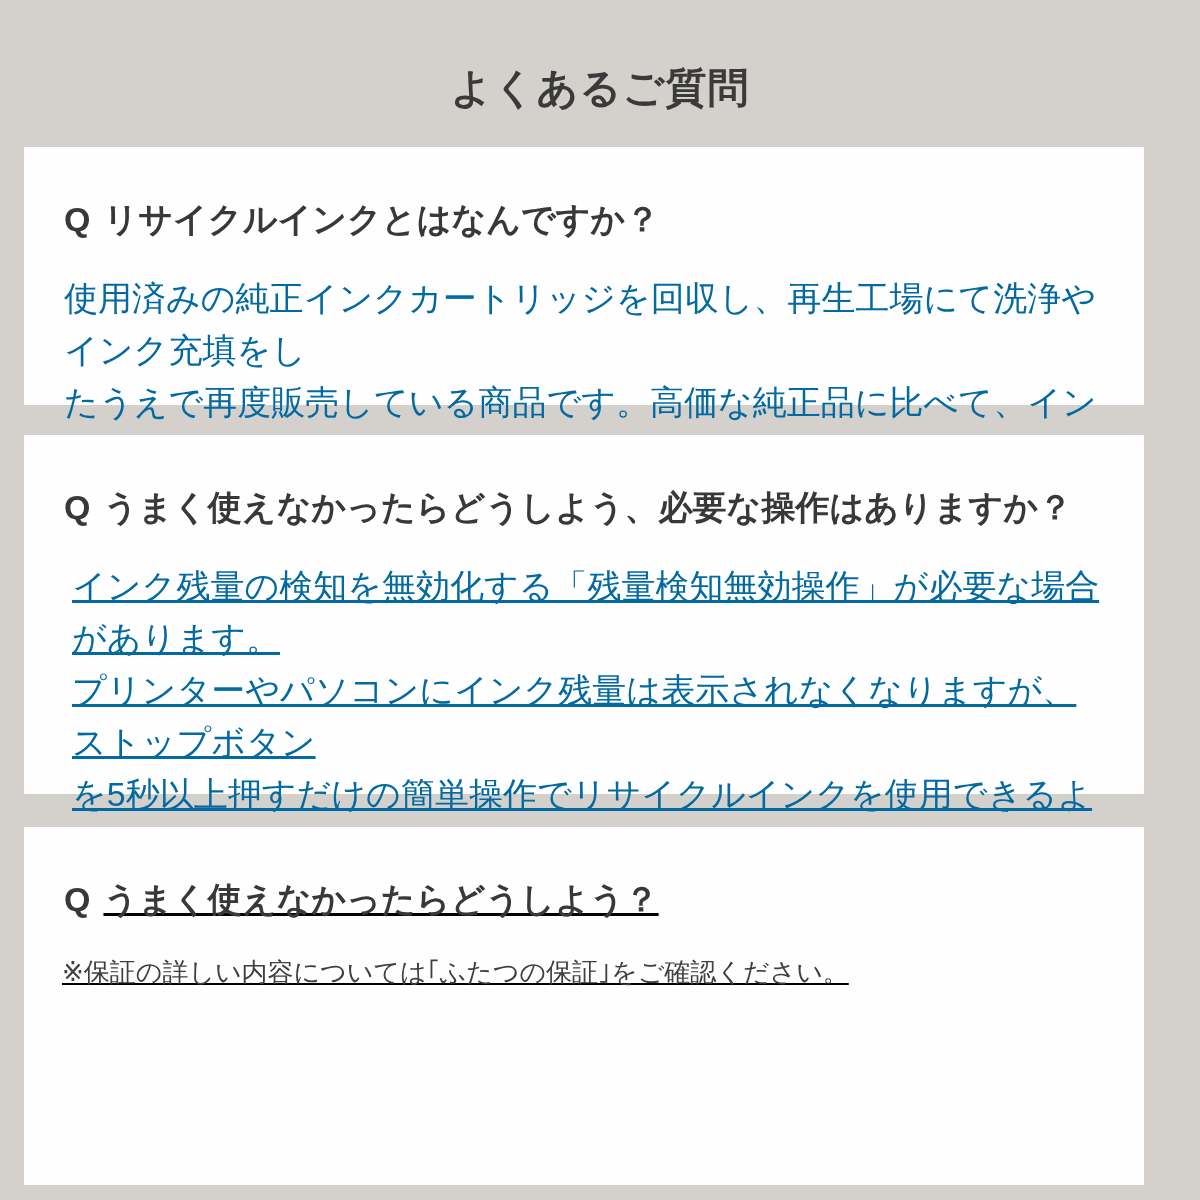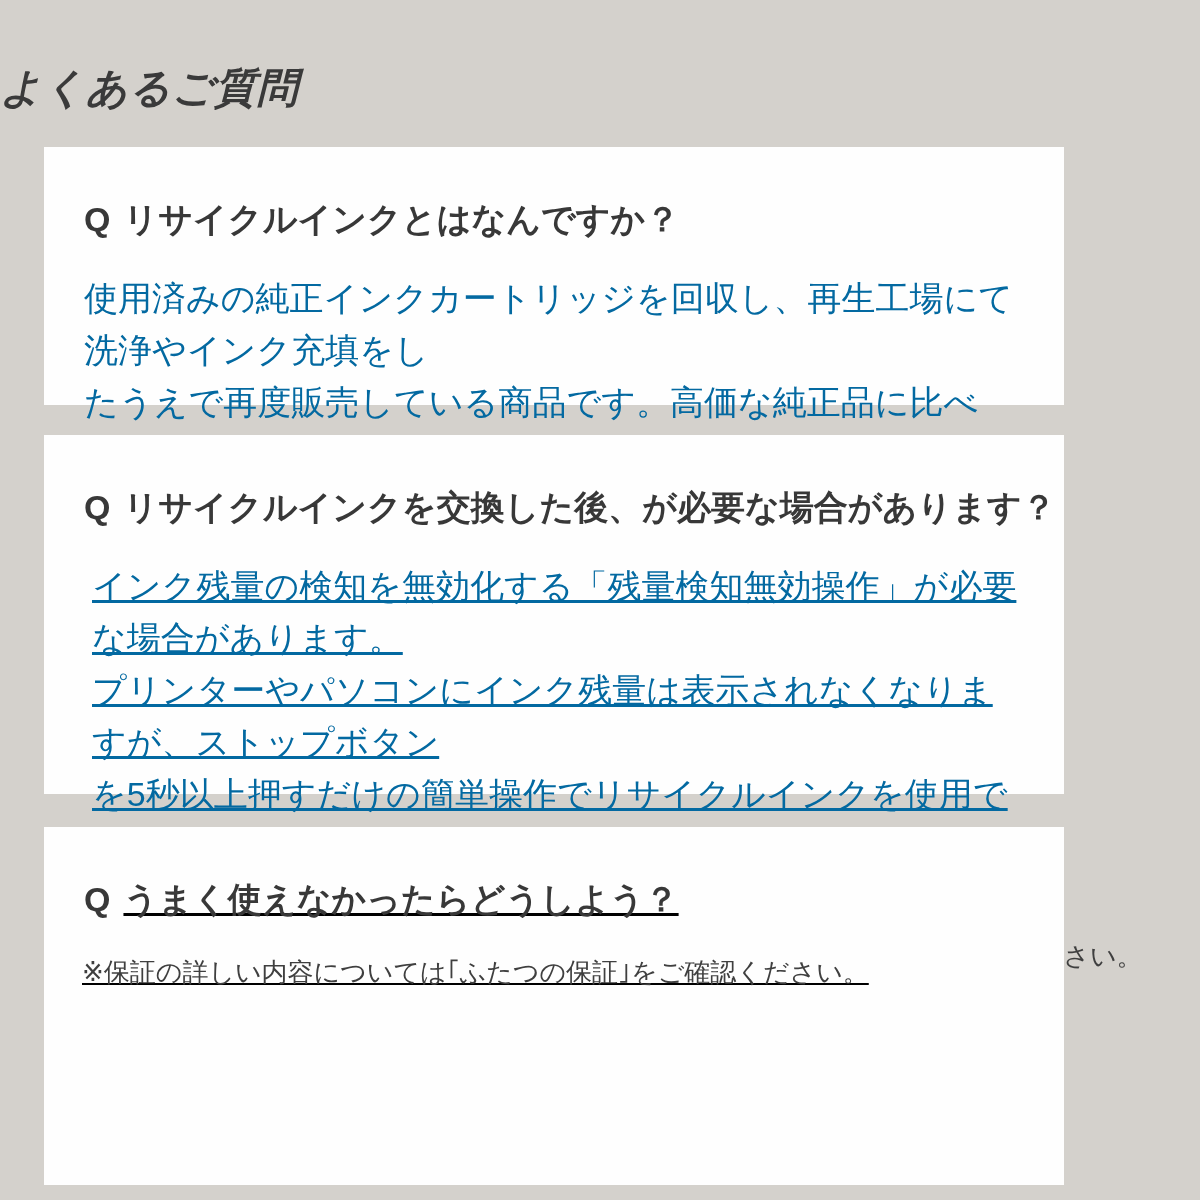--- a/index.html
+++ b/index.html
@@ -11,32 +11,31 @@
     background: #d4d1cc;
     font-family: "Liberation Sans", "DejaVu Sans", sans-serif;
   }
   .page {
     position: relative;
     width: 1200px;
     height: 1200px;
   }
   .page-title {
     padding-top: 34px;
-    text-align: left;
+    text-align: center;
     font-size: 41px;
     font-weight: 700;
     letter-spacing: 1px;
     color: #3a3a3a;
     line-height: 54px;
-    font-style: italic;
   }
   .faq-card {
     position: absolute;
-    left: 44px;
-    width: 1020px;
+    left: 24px;
+    width: 1120px;
     background: #fefefe;
     box-sizing: border-box;
     padding: 18px 38px 0 40px;
   }
   .faq-card.card-1 { top: 120px; height: 258px; }
   .faq-card.card-2 { top: 408px; height: 359px; }
   .faq-card.card-3 { top: 800px; height: 358px; text-decoration: underline; }
   .question {
     font-size: 34px;
     font-weight: 700;
@@ -73,21 +72,21 @@
   <h1 class="page-title">よくあるご質問</h1>
 
   <section class="faq-card card-1">
     <h2 class="question"><span class="q-mark">Q</span><span>リサイクルインクとはなんですか？</span></h2>
     <p class="answer">使用済みの純正インクカートリッジを回収し、再生工場にて洗浄やインク充填をし
 たうえで再度販売している商品です。高価な純正品に比べて、インク代を節約する
 ことができます。</p>
   </section>
 
   <section class="faq-card card-2">
-    <h2 class="question"><span class="q-mark">Q</span><span>リサイクルインクを交換した後、が必要な場合があります？</span></h2>
+    <h2 class="question"><span class="q-mark">Q</span><span>うまく使えなかったらどうしよう、必要な操作はありますか？</span></h2>
     <p class="answer indented">インク残量の検知を無効化する「残量検知無効操作」が必要な場合があります。
 プリンターやパソコンにインク残量は表示されなくなりますが、ストップボタン
 を5秒以上押すだけの簡単操作でリサイクルインクを使用できるようになります。
 詳しい手順は同梱の取扱説明書をご確認ください。</p>
     <p class="note">※残量表示ご希望の場合は、商品名に[残量表示あり]と記載された商品をお求めください。</p>
   </section>
 
   <section class="faq-card card-3">
     <h2 class="question"><span class="q-mark">Q</span><span>うまく使えなかったらどうしよう？</span></h2>
     <p class="note">※保証の詳しい内容については｢ふたつの保証｣をご確認ください。</p>

